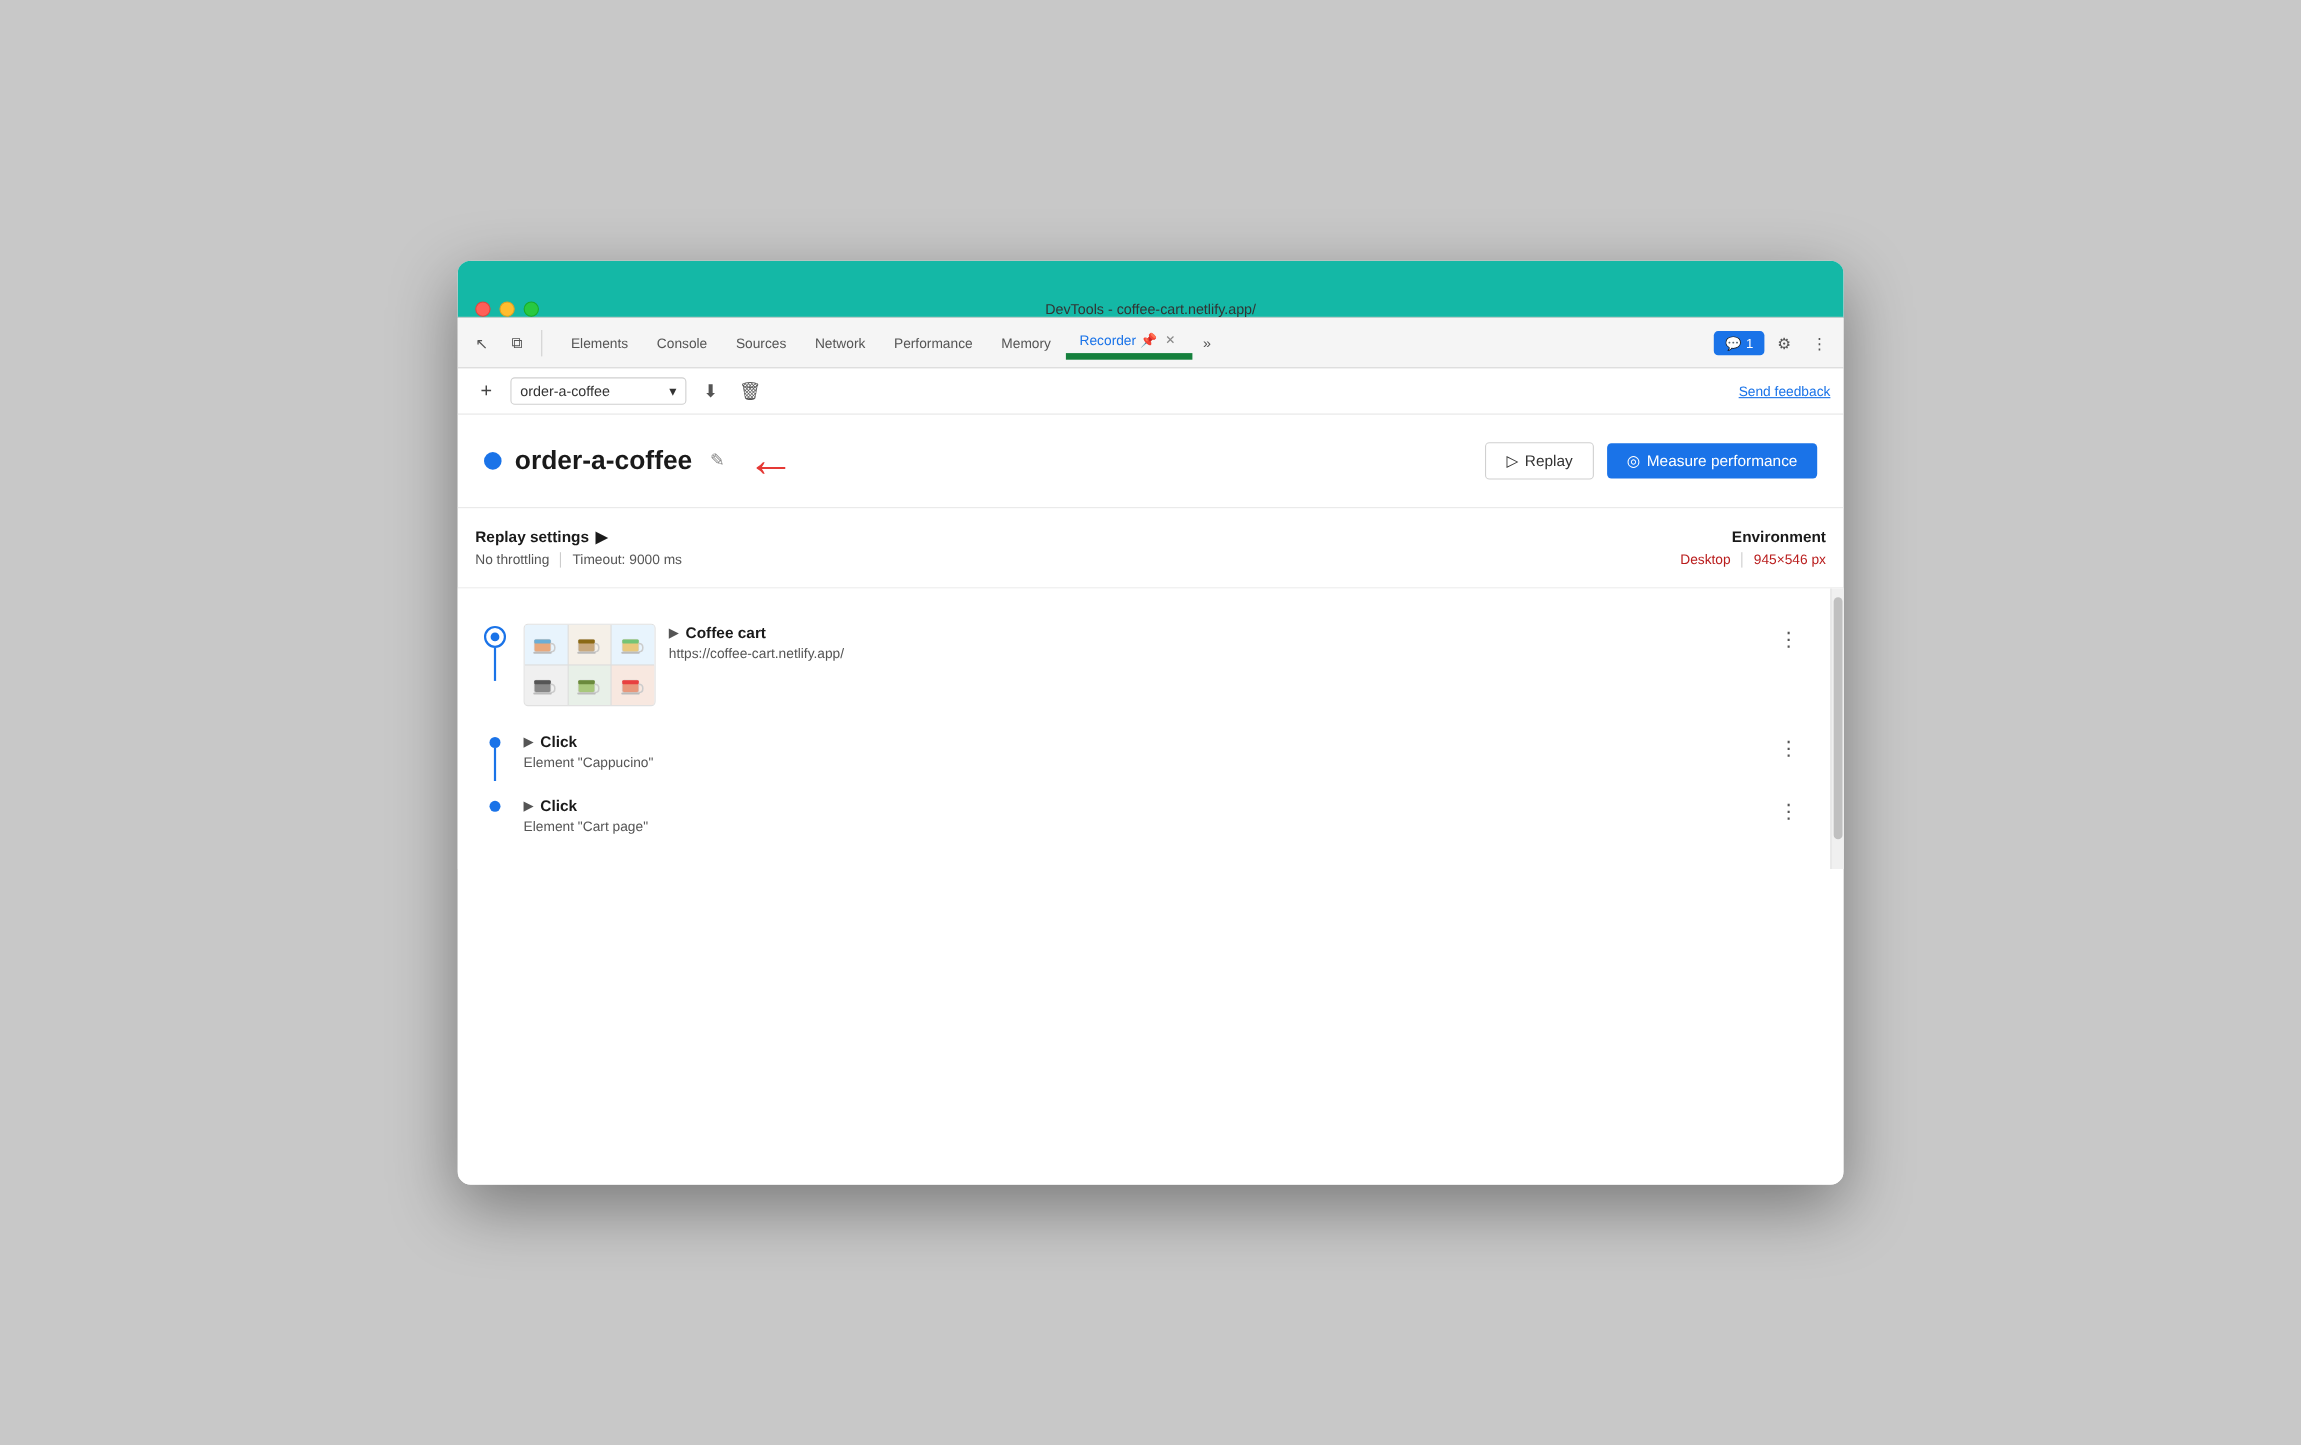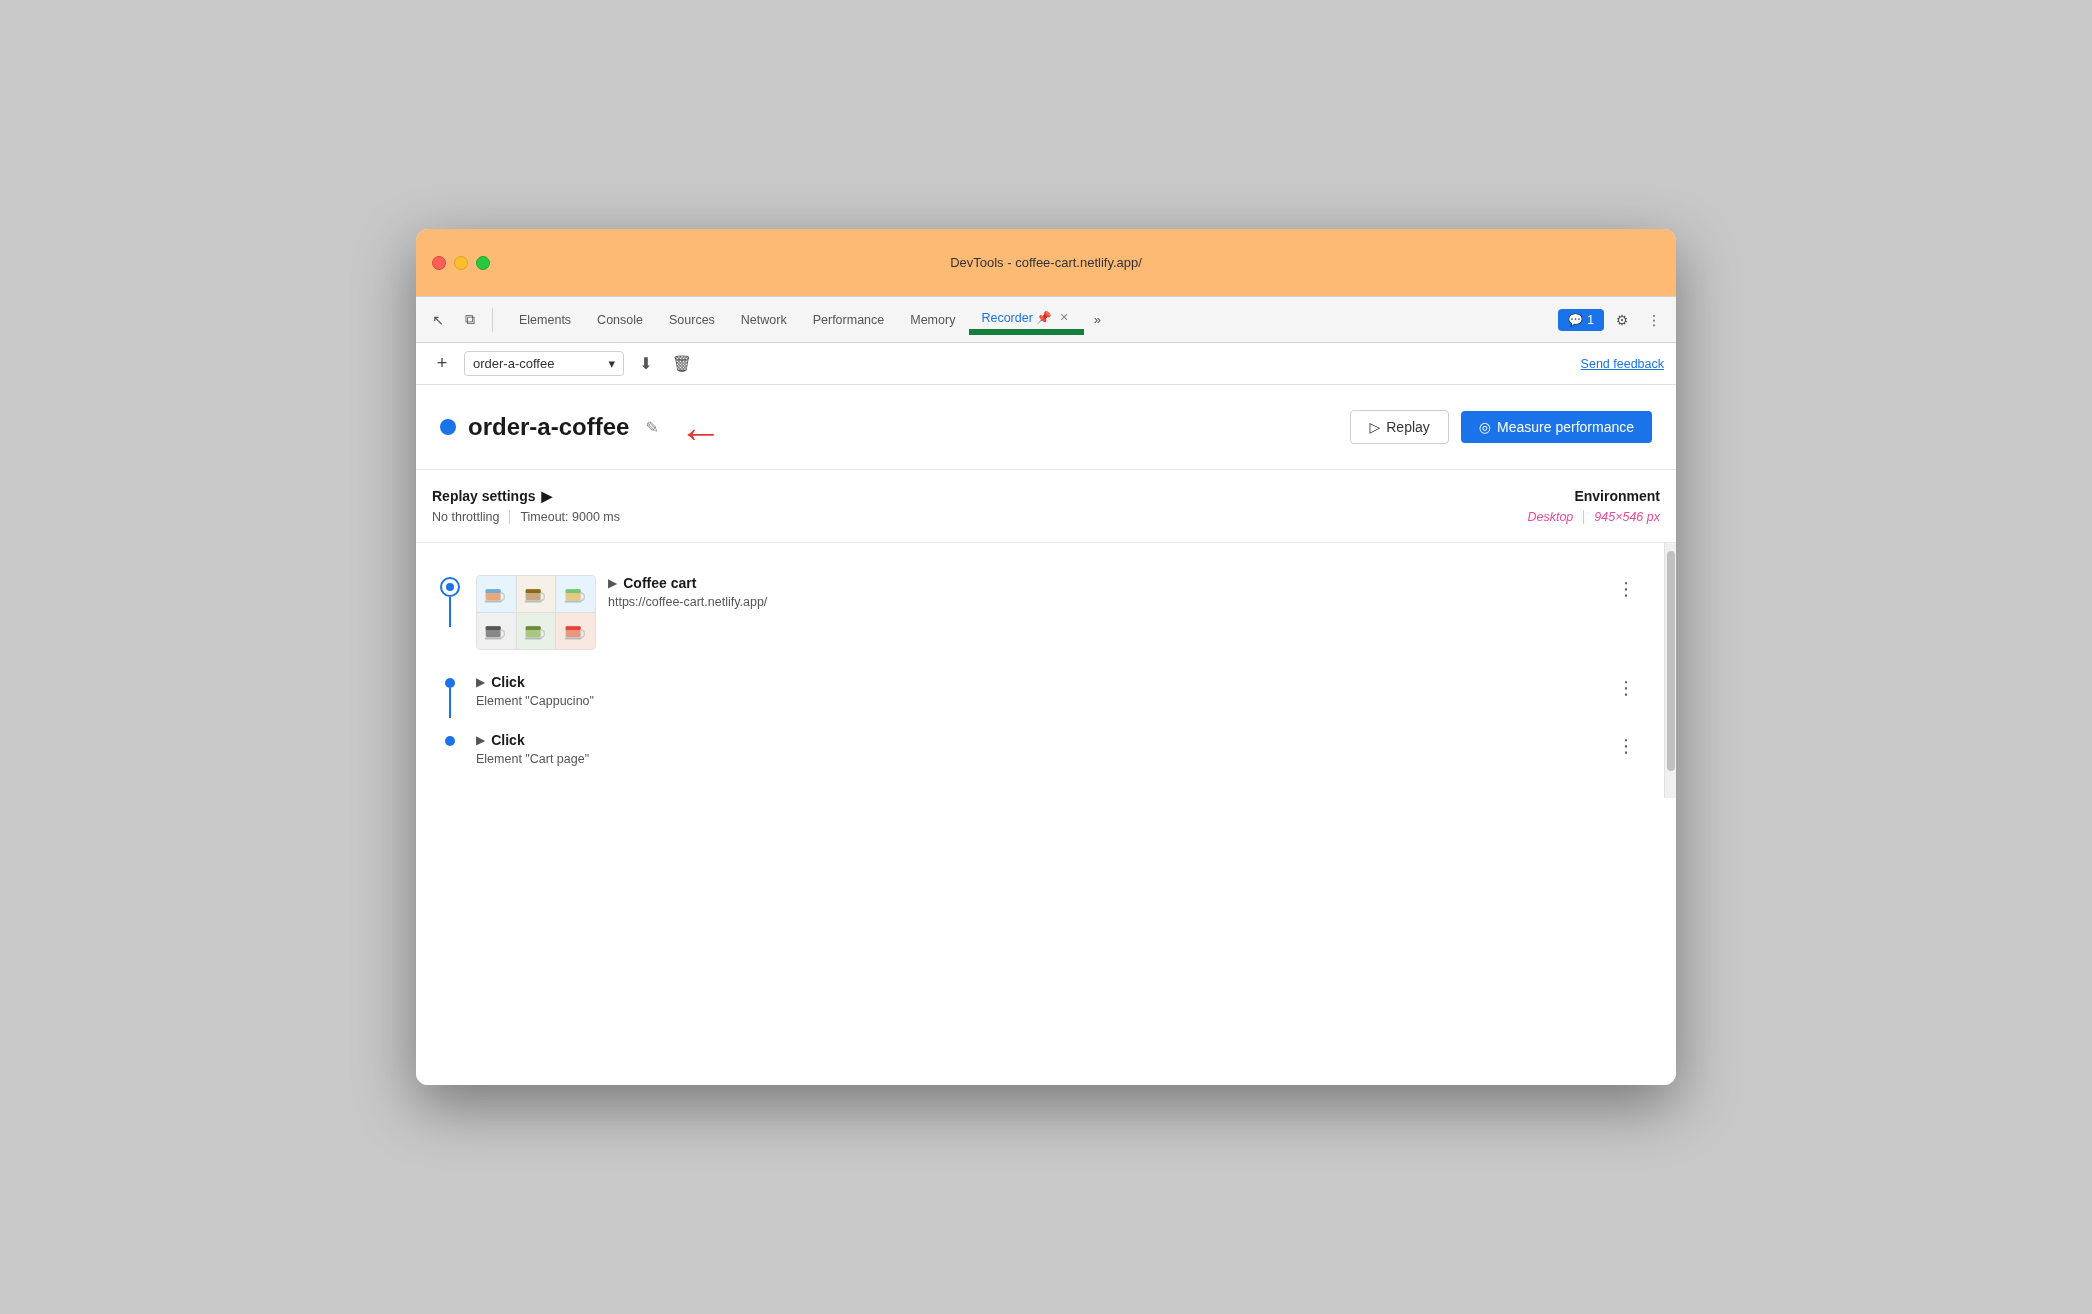--- a/index.html
+++ b/index.html
@@ -13,24 +13,24 @@
     }
     .window {
       width: 1260px;
       background: #f5f5f5;
       border-radius: 12px;
       box-shadow: 0 20px 60px rgba(0,0,0,0.4);
       overflow: hidden;
     }
     
     .title-bar {
-      background: #fdba74;
-      height: 68px;
-      display: flex;
-      align-items: center;
+      background: #14b8a6;
+      height: 52px;
+      display: flex;
+      align-items: flex-end;
       justify-content: center;
       position: relative;
       border-bottom: 1px solid #d0d0d0;
     }
     .traffic-lights {
       position: absolute;
       left: 16px;
       display: flex;
       gap: 8px;
       align-items: center;
@@ -300,26 +300,25 @@
       text-align: right;
     }
     .env-title {
       font-size: 14px;
       font-weight: 600;
       color: #1a1a1a;
       margin-bottom: 6px;
     }
     .env-details {
       font-size: 12.5px;
-      color: #ec4899;
+      color: #b91c1c;
       display: flex;
       align-items: center;
       gap: 0;
       justify-content: flex-end;
-      font-style: italic;
     }
     
     .steps-list {
       padding: 16px 24px;
       position: relative;
     }
     .step-item {
       display: flex;
       align-items: flex-start;
       gap: 16px;

